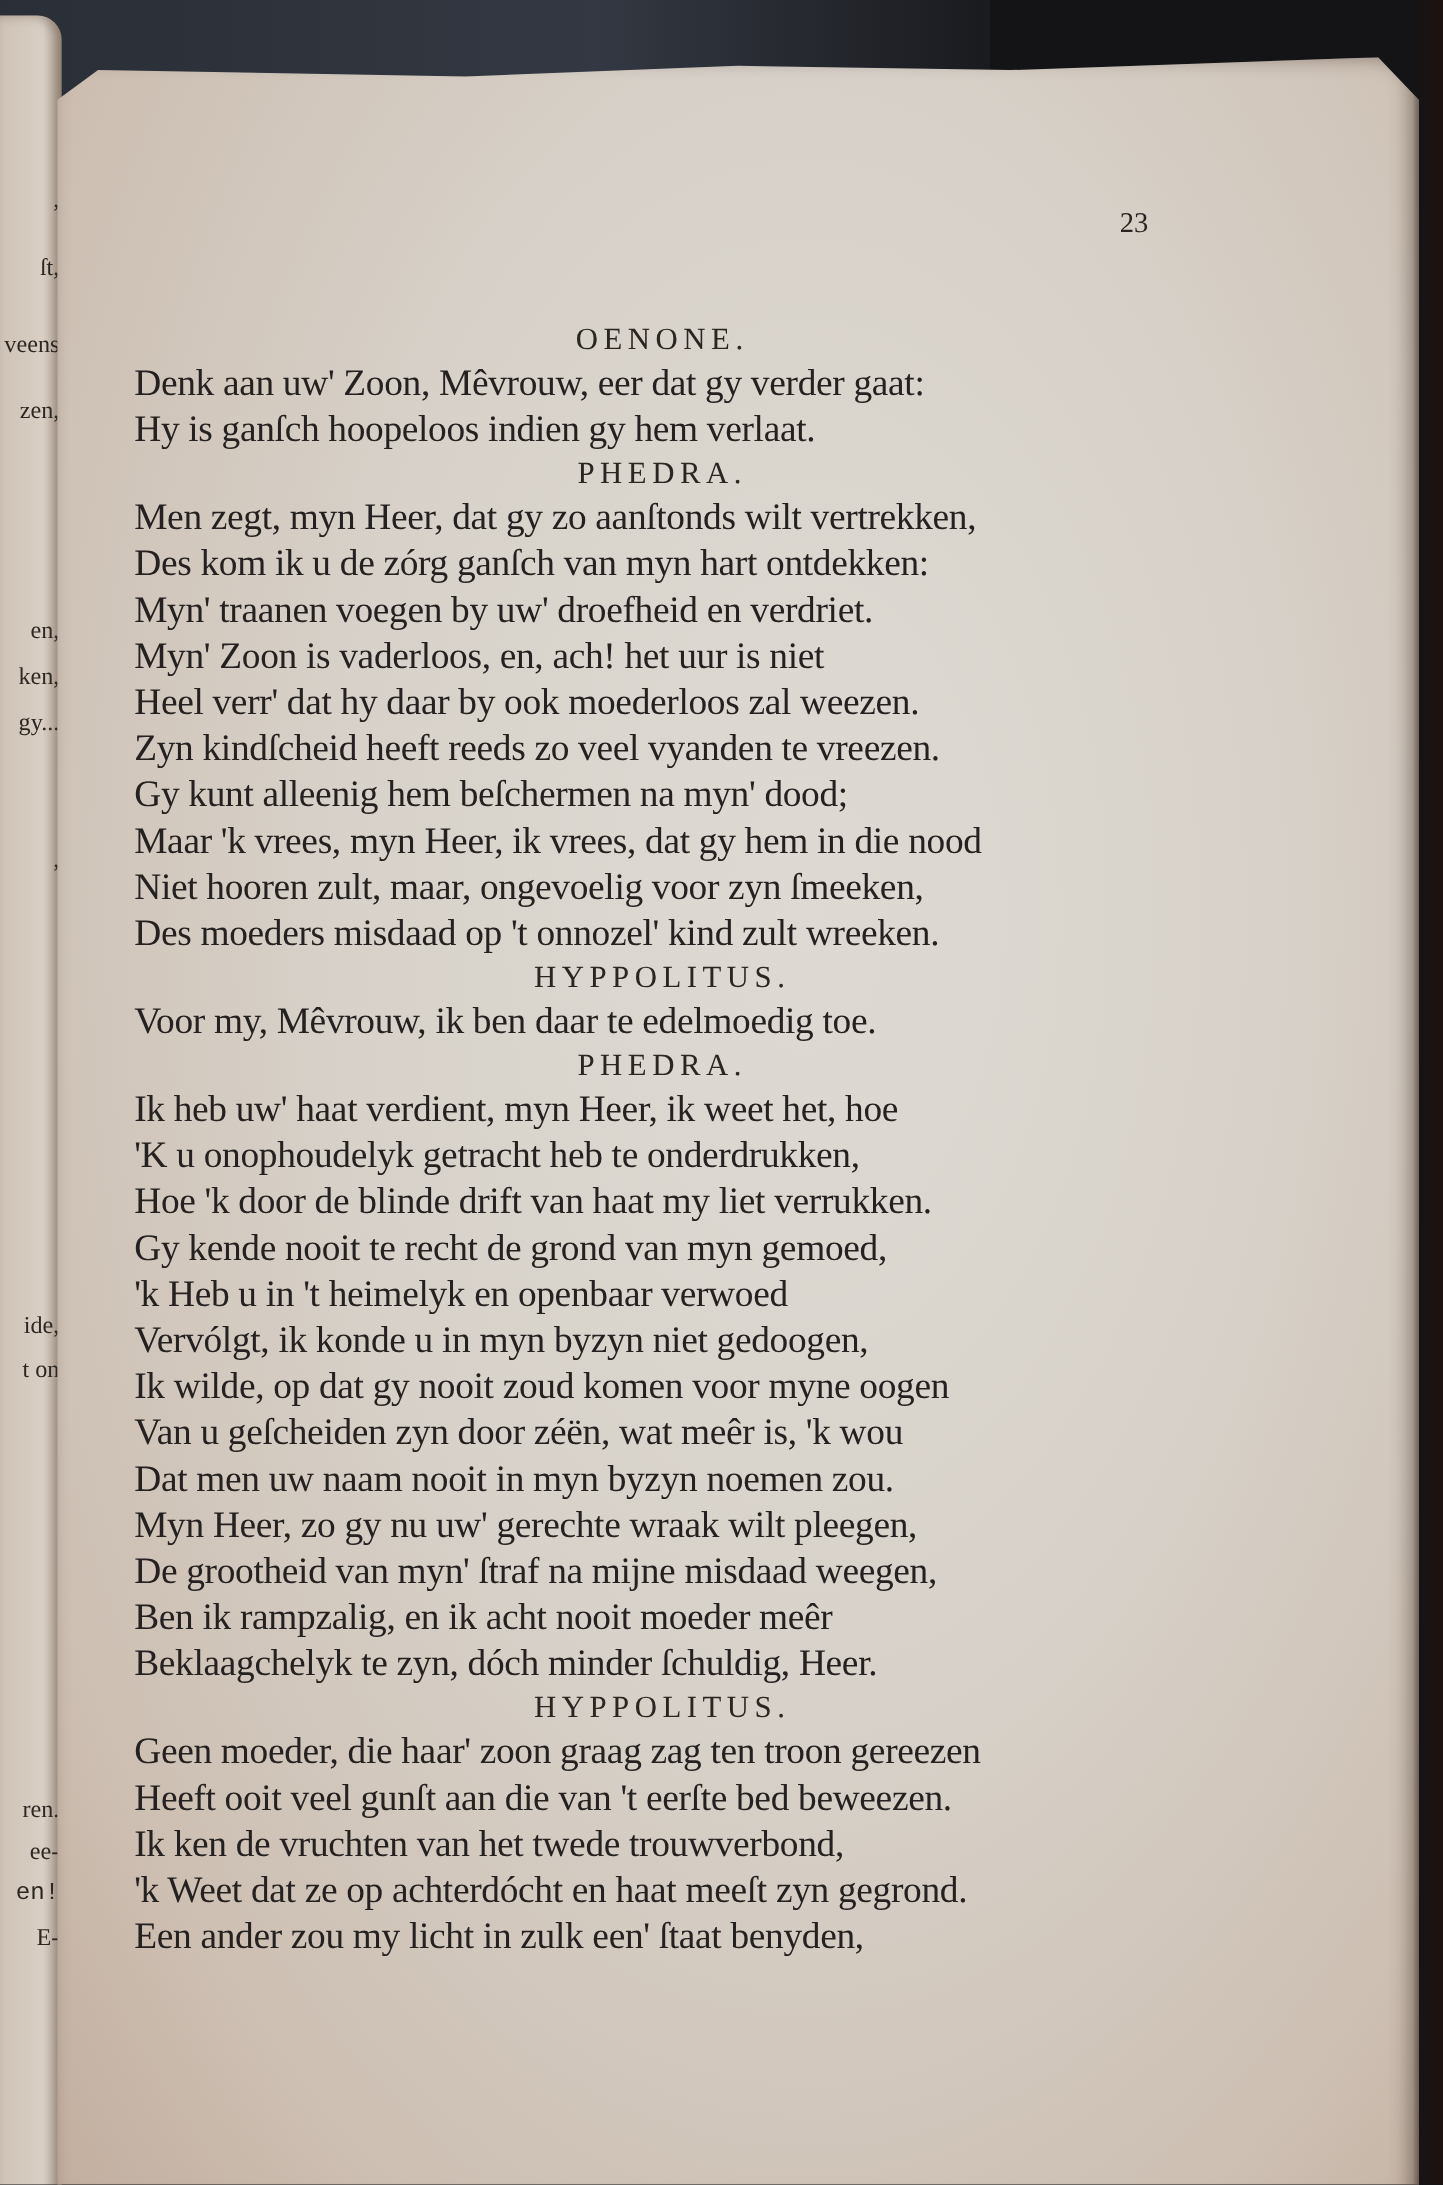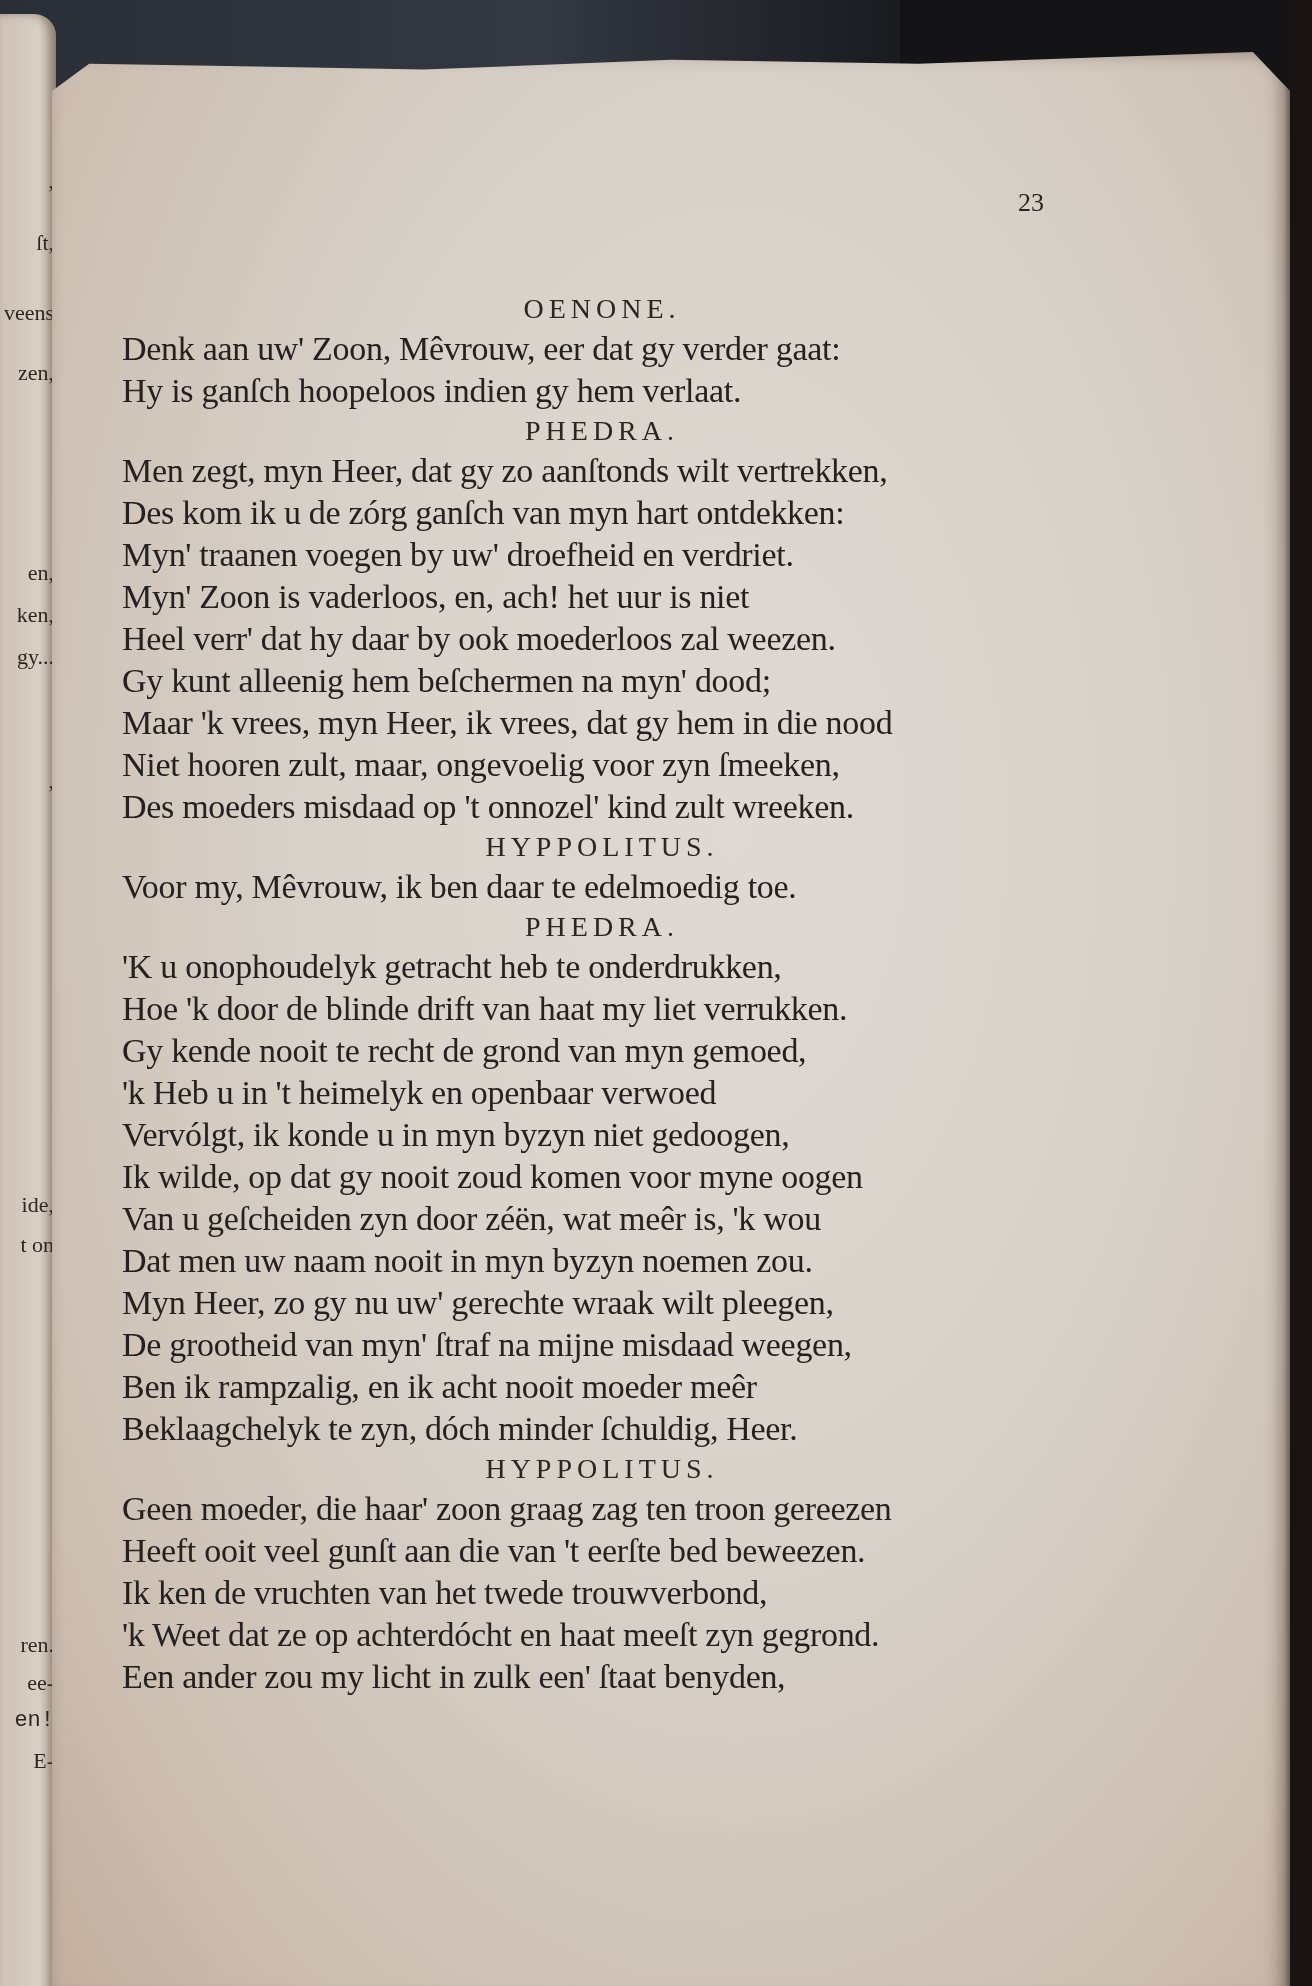--- a/index.html
+++ b/index.html
@@ -141,27 +141,29 @@
     <div class="text-block" id="dialogue">
         <div class="speaker">OENONE.</div>
         <div class="line">Denk aan uw' Zoon, Mêvrouw, eer dat gy verder gaat:</div>
         <div class="line">Hy is ganſch hoopeloos indien gy hem verlaat.</div>
         <div class="speaker">PHEDRA.</div>
         <div class="line">Men zegt, myn Heer, dat gy zo aanſtonds wilt vertrekken,</div>
         <div class="line">Des kom ik u de zórg ganſch van myn hart ontdekken:</div>
         <div class="line">Myn' traanen voegen by uw' droefheid en verdriet.</div>
         <div class="line">Myn' Zoon is vaderloos, en, ach! het uur is niet</div>
         <div class="line">Heel verr' dat hy daar by ook moederloos zal weezen.</div>
+        <div class="line">Zyn kindſcheid heeft reeds zo veel vyanden te vreezen.</div>
         <div class="line">Gy kunt alleenig hem beſchermen na myn' dood;</div>
         <div class="line">Maar 'k vrees, myn Heer, ik vrees, dat gy hem in die nood</div>
         <div class="line">Niet hooren zult, maar, ongevoelig voor zyn ſmeeken,</div>
         <div class="line">Des moeders misdaad op 't onnozel' kind zult wreeken.</div>
         <div class="speaker">HYPPOLITUS.</div>
         <div class="line">Voor my, Mêvrouw, ik ben daar te edelmoedig toe.</div>
         <div class="speaker">PHEDRA.</div>
+        <div class="line">Ik heb uw' haat verdient, myn Heer, ik weet het, hoe</div>
         <div class="line">'K u onophoudelyk getracht heb te onderdrukken,</div>
         <div class="line">Hoe 'k door de blinde drift van haat my liet verrukken.</div>
         <div class="line">Gy kende nooit te recht de grond van myn gemoed,</div>
         <div class="line">'k Heb u in 't heimelyk en openbaar verwoed</div>
         <div class="line">Vervólgt, ik konde u in myn byzyn niet gedoogen,</div>
         <div class="line">Ik wilde, op dat gy nooit zoud komen voor myne oogen</div>
         <div class="line">Van u geſcheiden zyn door zéën, wat meêr is, 'k wou</div>
         <div class="line">Dat men uw naam nooit in myn byzyn noemen zou.</div>
         <div class="line">Myn Heer, zo gy nu uw' gerechte wraak wilt pleegen,</div>
         <div class="line">De grootheid van myn' ſtraf na mijne misdaad weegen,</div>

